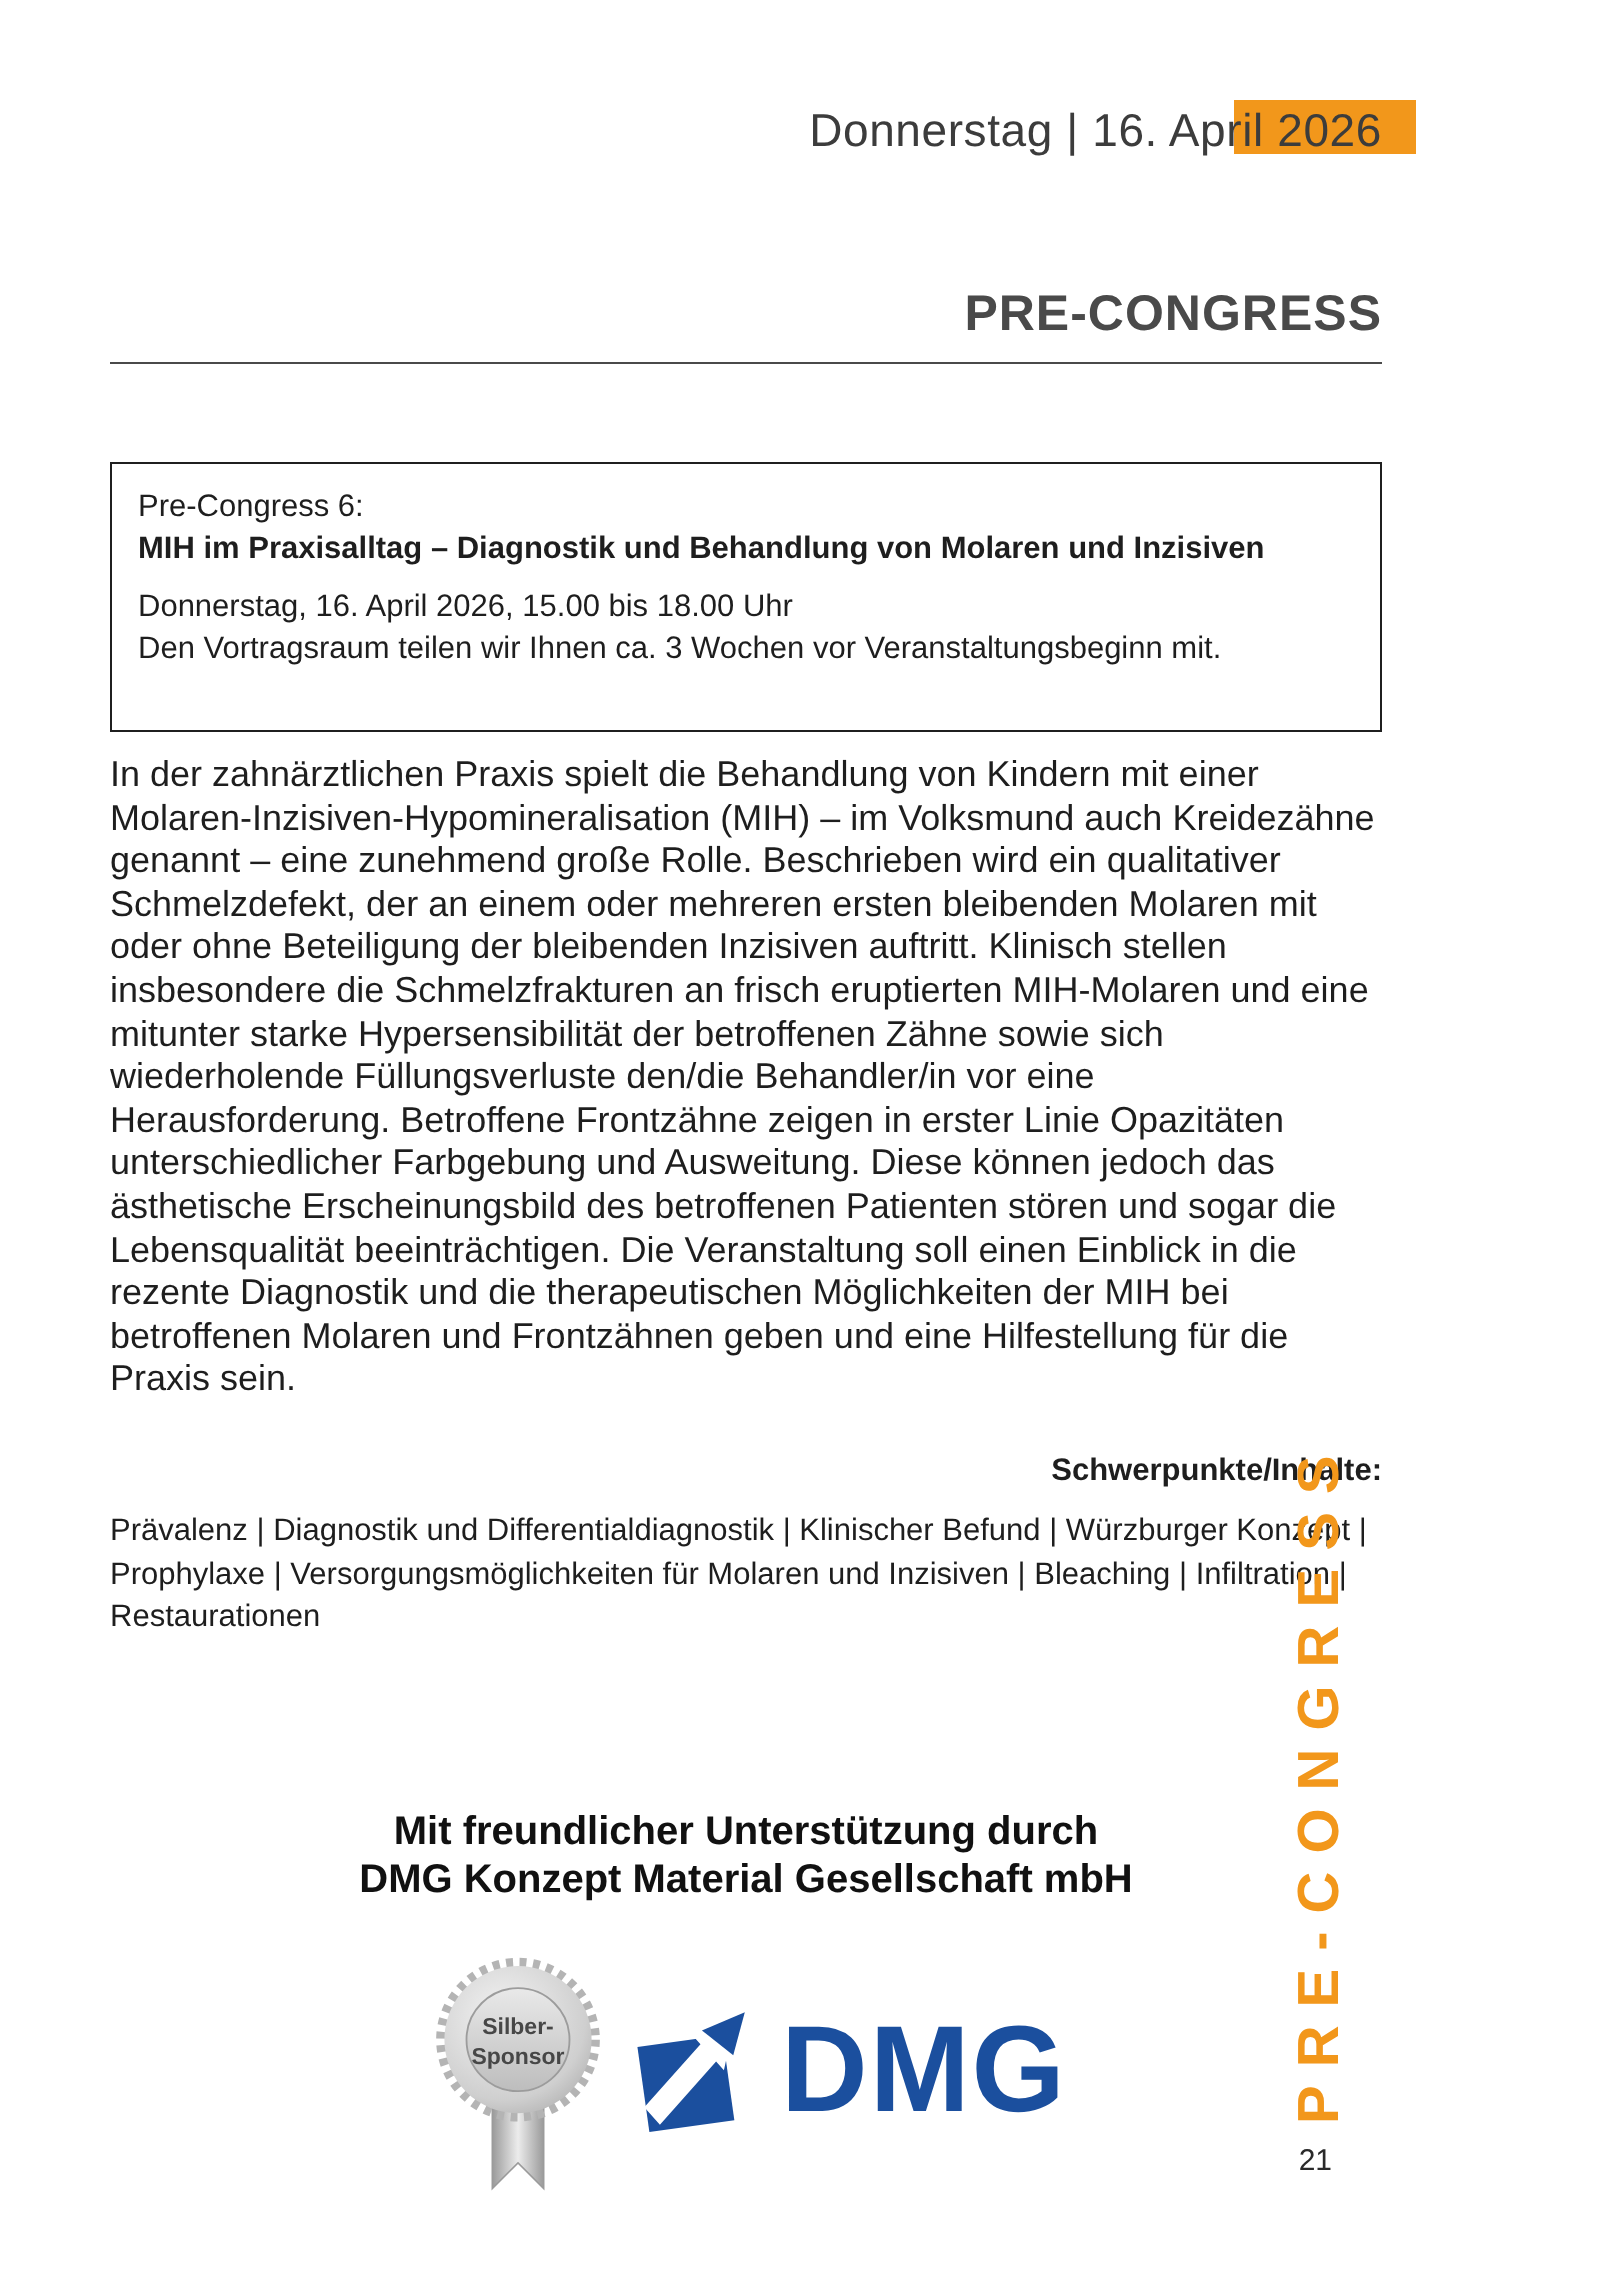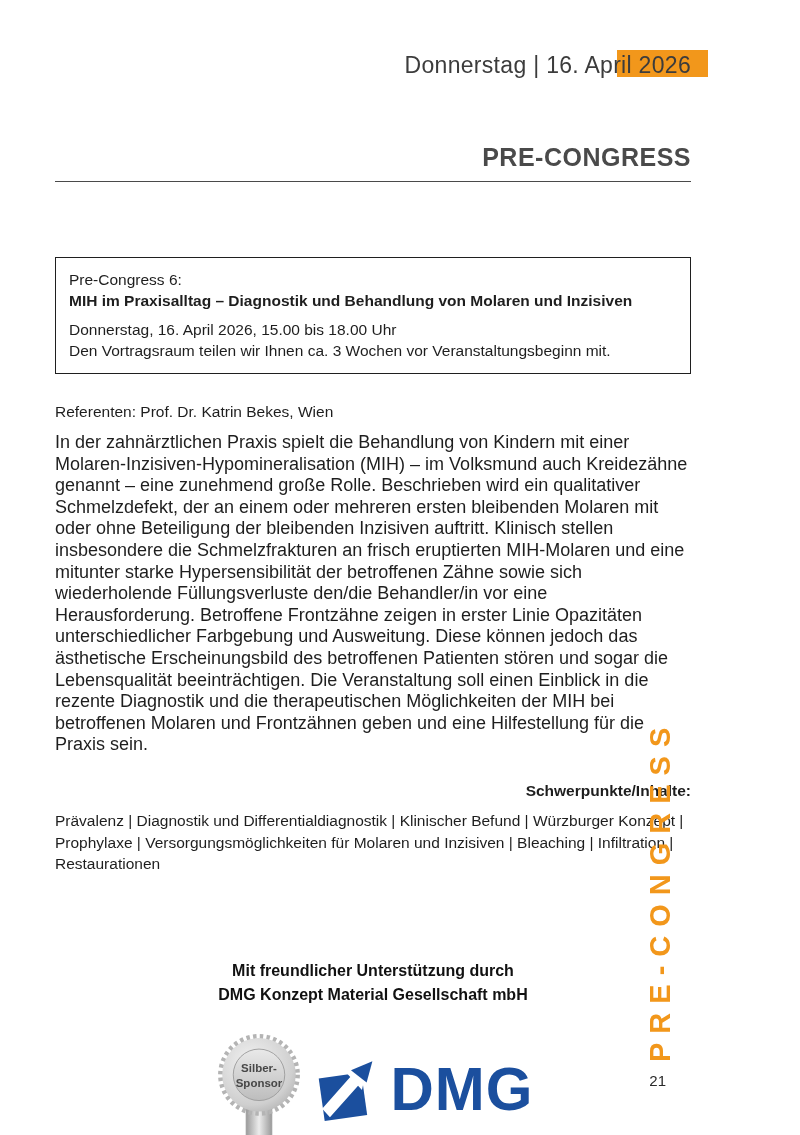--- a/index.html
+++ b/index.html
@@ -6,29 +6,29 @@
   .page {
     position:relative; width:708px; height:1135px; background:#ffffff;
     font-family:"Liberation Sans", sans-serif; color:#1e1e1e; overflow:hidden;
   }
   .accent-bar { position:absolute; top:50px; right:0; width:91px; height:27px; background:#F2971B; }
   .content { position:absolute; left:55px; top:0; width:636px; }
   p { margin:0; }
   .date-line { margin-top:52px; text-align:right; font-size:23px; color:#3c3c3c; letter-spacing:0.3px; }
   .section-title { margin:64px 0 0; text-align:right; font-size:25px; font-weight:bold; color:#4a4a4a; letter-spacing:0.5px; }
   .rule { border:none; border-top:1.5px solid #4a4a4a; margin:9px 0 0; }
-  .event-box { margin-top:75px; border:1.5px solid #1f1f1f; padding:11px 13px 12px; font-size:15.5px; line-height:21px; }
+  .event-box { margin-top:49px; border:1.5px solid #1f1f1f; padding:11px 13px 30px; font-size:15.5px; line-height:21px; }
   .event-title { font-weight:bold; }
   .box-gap { height:8px; }
   .speakers { margin-top:29px; font-size:15.5px; }
   .desc { margin-top:11px; font-size:18px; line-height:21.6px; }
   .topics-heading { margin-top:26px; font-weight:bold; font-size:15.5px;text-align:right; }
   .topics { margin-top:10px; font-size:15.5px; line-height:21.6px; }
   .sponsor { margin-top:84px; text-align:center; }
-  .sponsor-line { font-weight:bold; font-size:16px; line-height:24px; color:#111; }
+  .sponsor-line { font-weight:bold; font-size:20px; line-height:24px; color:#111; }
   .sponsor-row { margin-top:20px; display:flex; justify-content:center; align-items:center; gap:8px; }
   .dmg-logo { display:flex; align-items:center; gap:12px; }
   .dmg-text { font-size:60px; font-weight:bold; color:#1B4F9E; letter-spacing:1px; line-height:1; transform:scaleY(1.02); }
   .vertical-label {
     position:absolute; right:31px; top:672px; height:390px;
     writing-mode:vertical-rl; transform:rotate(180deg);
     font-size:29px; font-weight:bold; letter-spacing:9px; color:#F2971B; white-space:nowrap;
   }
   .page-number { position:absolute; right:42px; top:1072px; font-size:15px; color:#2a2a2a; }
   .badge-text { font-family:"Liberation Sans", sans-serif; font-size:12.5px; font-weight:bold; fill:#474747; }
@@ -48,21 +48,20 @@
     <hr class="rule">
 
     <div class="event-box">
       <p>Pre-Congress 6:</p>
       <p class="event-title">MIH im Praxisalltag – Diagnostik und Behandlung von Molaren und Inzisiven</p>
       <div class="box-gap"></div>
       <p>Donnerstag, 16. April 2026, 15.00 bis 18.00 Uhr</p>
       <p>Den Vortragsraum teilen wir Ihnen ca. 3 Wochen vor Veranstaltungsbeginn mit.</p>
     </div>
 
-    <p class="speakers">Referenten: Prof. Dr. Katrin Bekes, Wien</p>
 
     <p class="desc">In der zahnärztlichen Praxis spielt die Behandlung von Kindern mit einer Molaren-Inzisiven-Hypomineralisation (MIH) – im Volksmund auch Kreidezähne genannt – eine zunehmend große Rolle. Beschrieben wird ein qualitativer Schmelzdefekt, der an einem oder mehreren ersten bleibenden Molaren mit oder ohne Beteiligung der bleibenden Inzisiven auftritt. Klinisch stellen insbesondere die Schmelzfrakturen an frisch eruptierten MIH-Molaren und eine mitunter starke Hypersensibilität der betroffenen Zähne sowie sich wiederholende Füllungsverluste den/die Behandler/in vor eine Herausforderung. Betroffene Frontzähne zeigen in erster Linie Opazitäten unterschiedlicher Farbgebung und Ausweitung. Diese können jedoch das ästhetische Erscheinungsbild des betroffenen Patienten stören und sogar die Lebensqualität beeinträchtigen. Die Veranstaltung soll einen Einblick in die rezente Diagnostik und die therapeutischen Möglichkeiten der MIH bei betroffenen Molaren und Frontzähnen geben und eine Hilfestellung für die Praxis sein.</p>
 
     <p class="topics-heading">Schwerpunkte/Inhalte:</p>
     <p class="topics">Prävalenz | Diagnostik und Differentialdiagnostik | Klinischer Befund | Würzburger Konzept | Prophylaxe | Versorgungsmöglichkeiten für Molaren und Inzisiven | Bleaching | Infiltration | Restaurationen</p>
 
     <div class="sponsor">
       <p class="sponsor-line">Mit freundlicher Unterstützung durch</p>
       <p class="sponsor-line">DMG Konzept Material Gesellschaft mbH</p>
 

